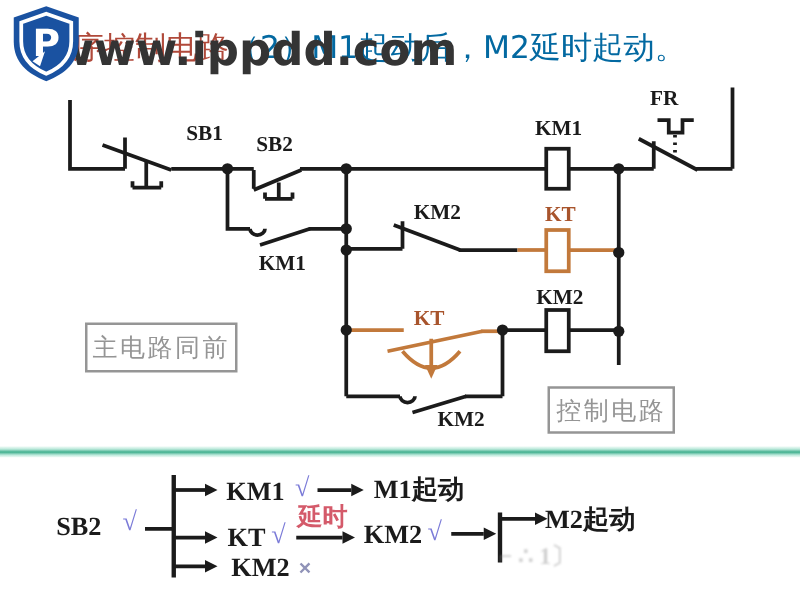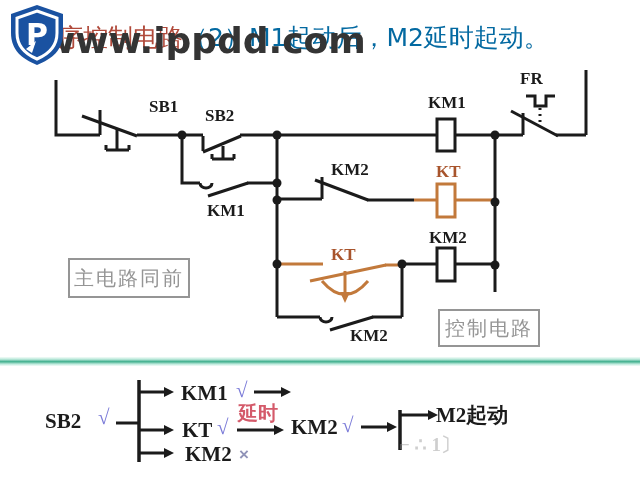--- a/index.html
+++ b/index.html
@@ -170,20 +170,21 @@
     <span>主电路同前</span>
   </div>
 
   <div class="divider"></div>
 
   <div class="lbl flbl" style="left:45px;top:411px;">SB2</div>
   <div class="lbl flbl check" style="left:98px;top:407px;">√</div>
 
   <div class="lbl flbl" style="left:181px;top:383px;">KM1</div>
   <div class="lbl flbl check" style="left:236px;top:380px;">√</div>
+  <div class="lbl flbl" style="left:299px;top:381px;">M1起动</div>
 
   <div class="lbl flbl" style="left:182px;top:420px;">KT</div>
   <div class="lbl flbl check" style="left:217px;top:417px;">√</div>
   <div class="delay" style="position:absolute;left:238px;top:400px;">延时</div>
   <div class="lbl flbl" style="left:291px;top:417px;">KM2</div>
   <div class="lbl flbl check" style="left:342px;top:415px;">√</div>
   <div class="lbl flbl" style="left:436px;top:405px;">M2起动</div>
 
   <div class="lbl flbl" style="left:185px;top:444px;">KM2</div>
   <div class="cross" style="position:absolute;left:239px;top:445px;">×</div>

